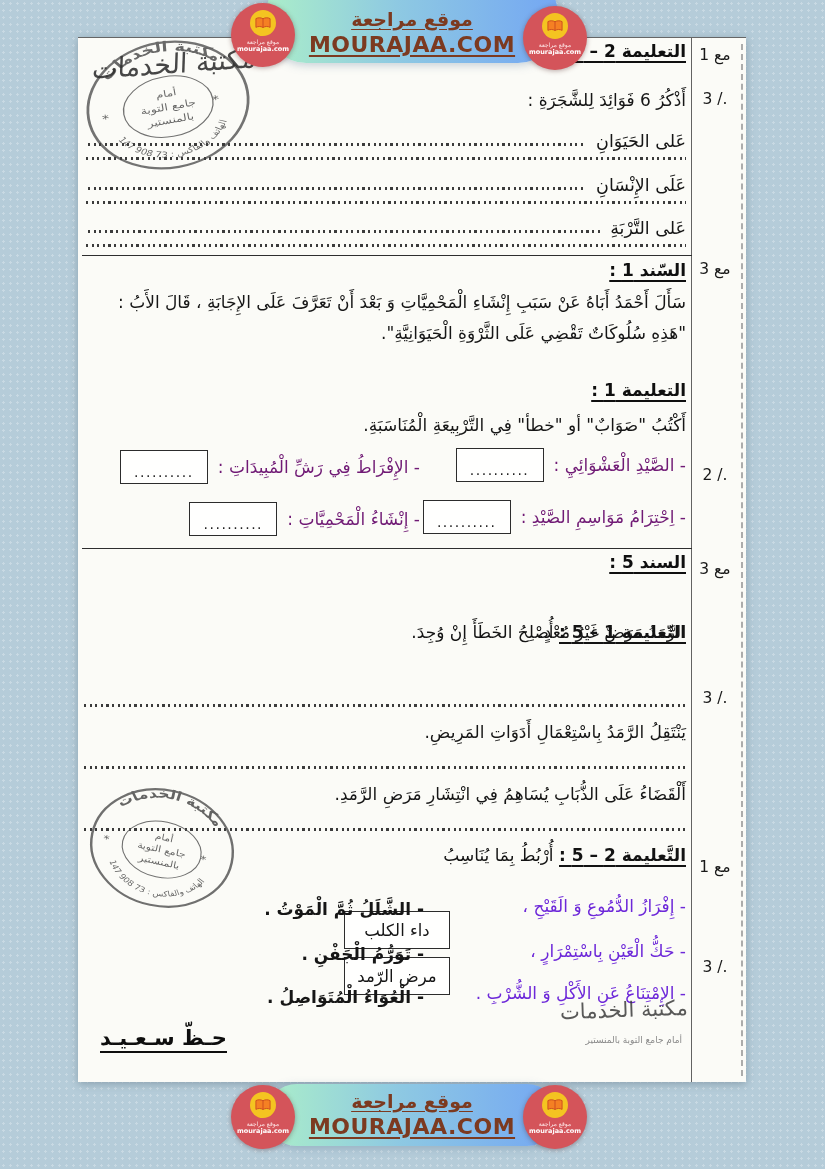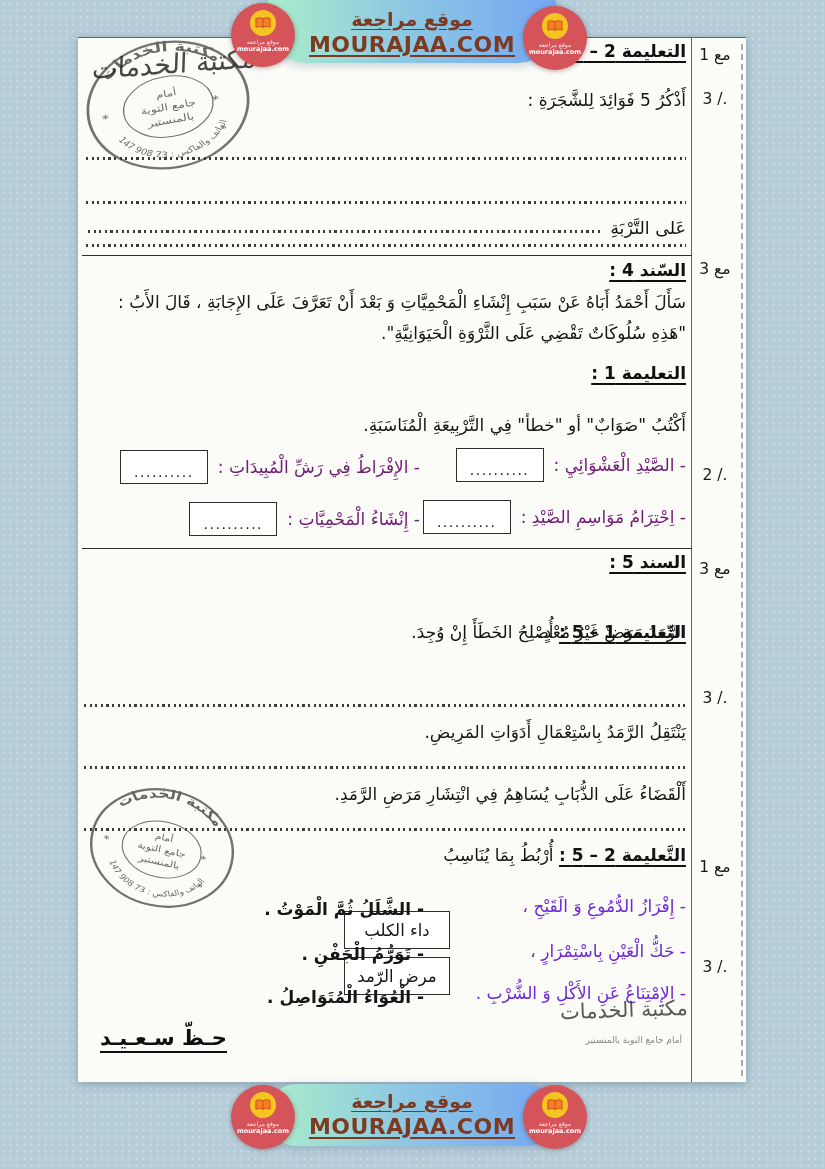--- a/index.html
+++ b/index.html
@@ -118,38 +118,46 @@
         <text font-size="9.5" fill="#3f3f3f"><textPath href="#saBot" startOffset="50%" text-anchor="middle">الهاتف والفاكس : 73 908 147</textPath></text>
         <text x="80" y="70" text-anchor="middle" font-size="11" fill="#3f3f3f">أمام</text>
         <text x="80" y="86" text-anchor="middle" font-size="11.5" fill="#3f3f3f">جامع التوبة</text>
         <text x="80" y="102" text-anchor="middle" font-size="11.5" fill="#3f3f3f">بالمنستير</text>
         <text x="24" y="88" font-size="13" fill="#3f3f3f">*</text>
         <text x="128" y="88" font-size="13" fill="#3f3f3f">*</text>
       </svg>
     </div>
 
     <div class="stitle" style="top:3px">التعليمة 2 – 3 :</div>
-    <div class="ptext" style="top:47px">أَذْكُرُ 5 فَوَائِدَ لِلشَّجَرَةِ :</div>
-
+    <div class="ptext" style="top:47px">أَذْكُرُ 6 فَوَائِدَ لِلشَّجَرَةِ :</div>
+
+    <div class="ansrow" style="top:93px">
+      <span class="lbl">عَلى الحَيَوَانِ</span>
+      <span class="dotfill"></span>
+    </div>
     <div class="dotline" style="top:119px"></div>
 
+    <div class="ansrow" style="top:137px">
+      <span class="lbl">عَلَى الإِنْسَانِ</span>
+      <span class="dotfill"></span>
+    </div>
     <div class="dotline" style="top:163px"></div>
 
     <div class="ansrow" style="top:180px">
       <span class="lbl">عَلى التَّرْبَةِ</span>
       <span class="dotfill"></span>
     </div>
     <div class="dotline" style="top:206px"></div>
 
     <div class="secline" style="top:217px"></div>
 
-    <div class="stitle" style="top:222px">السّند 4 :</div>
+    <div class="stitle" style="top:222px">السّند 1 :</div>
     <div class="ptext" style="top:249px">سَأَلَ أَحْمَدُ أَبَاهُ عَنْ سَبَبِ إِنْشَاءِ الْمَحْمِيَّاتِ وَ بَعْدَ أَنْ تَعَرَّفَ عَلَى الإِجَابَةِ ، قَالَ الأَبُ : "هَذِهِ سُلُوكَاتٌ تَقْضِي عَلَى الثَّرْوَةِ الْحَيَوَانِيَّةِ".</div>
 
-    <div class="stitle" style="top:325px">التعليمة 1 :</div>
+    <div class="stitle" style="top:342px">التعليمة 1 :</div>
     <div class="ptext" style="top:372px">أَكْتُبُ "صَوَابٌ" أو "خطأ" فِي التَّرْبِيعَةِ الْمُنَاسَبَةِ.</div>
 
     <div class="pair" style="top:410px; right:60px">
       <span class="lbl">- الصَّيْدِ الْعَشْوَائِيِ :</span>
       <span class="ansbox">..........</span>
     </div>
     <div class="pair" style="top:412px; right:326px">
       <span class="lbl">- الإِفْرَاطُ فِي رَشِّ الْمُبِيدَاتِ :</span>
       <span class="ansbox">..........</span>
     </div>

